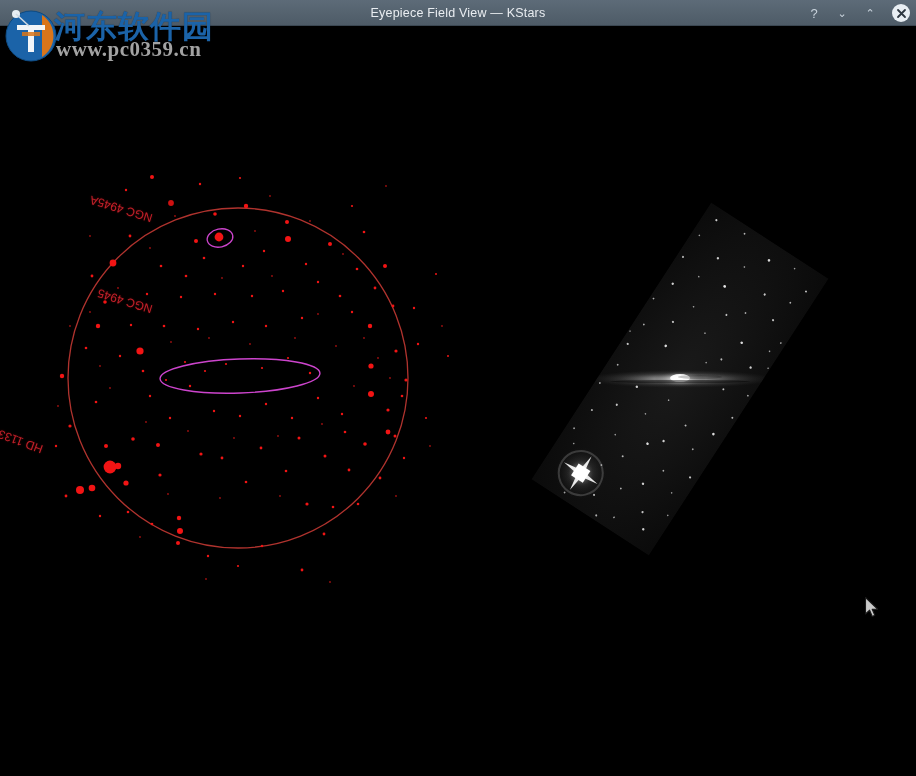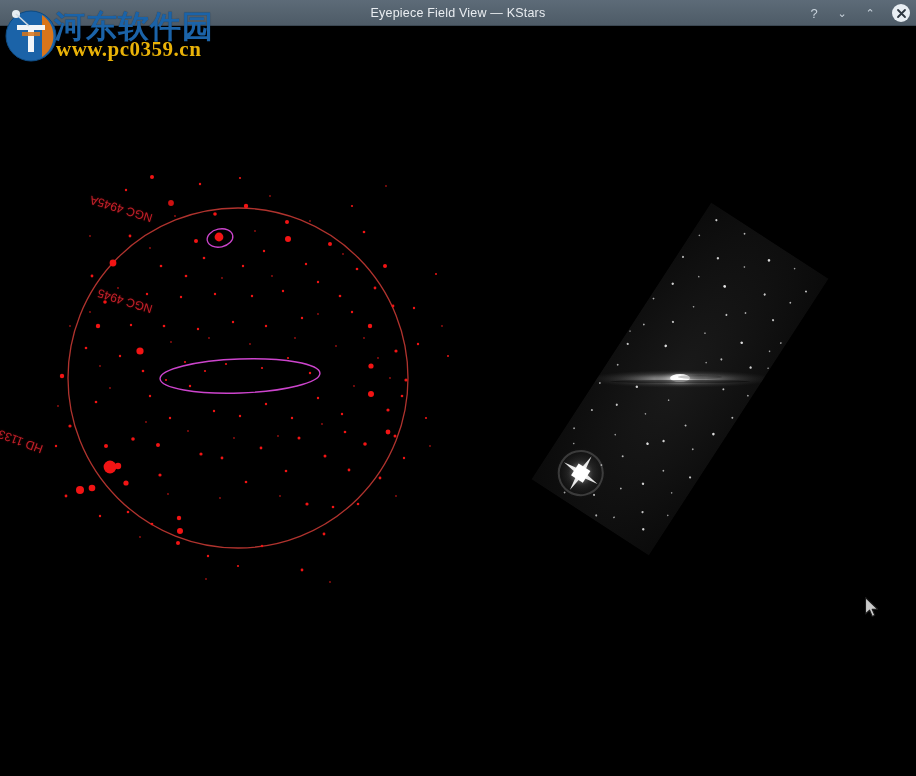--- a/index.html
+++ b/index.html
@@ -69,21 +69,21 @@
     font-size: 31px; font-weight: bold;
     color: #1b63a8;
     letter-spacing: 1px;
     white-space: nowrap;
     text-shadow: 0 0 1px rgba(0,0,0,.4);
   }
   #wm-url {
     position: absolute; left: 56px; top: 37px;
     font-family: "Liberation Serif", serif;
     font-size: 21px; font-weight: bold;
-    color: #eab308;
+    color: #a3a3a3;
     letter-spacing: .5px;
     white-space: nowrap;
   }
 
   
   #view {
     position: absolute; left: 0; top: 26px;
     width: 916px; height: 634px;
     background: #000;
     overflow: hidden;

